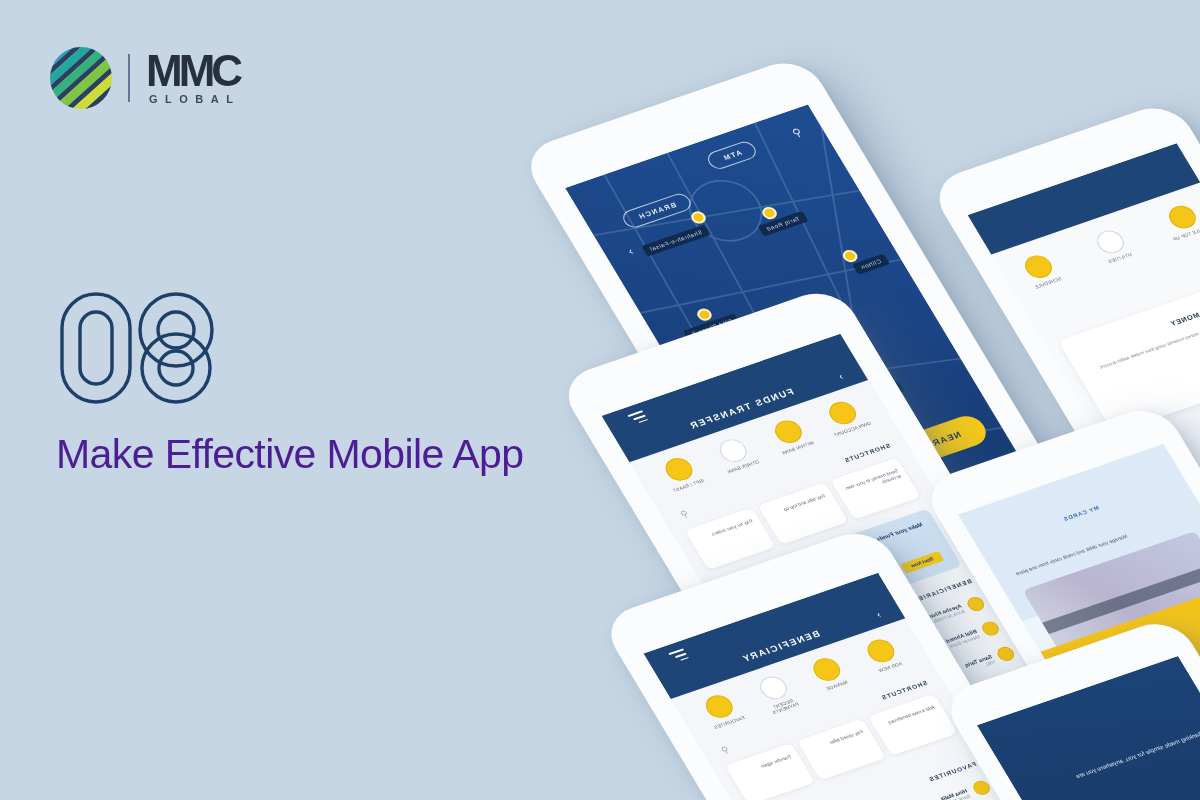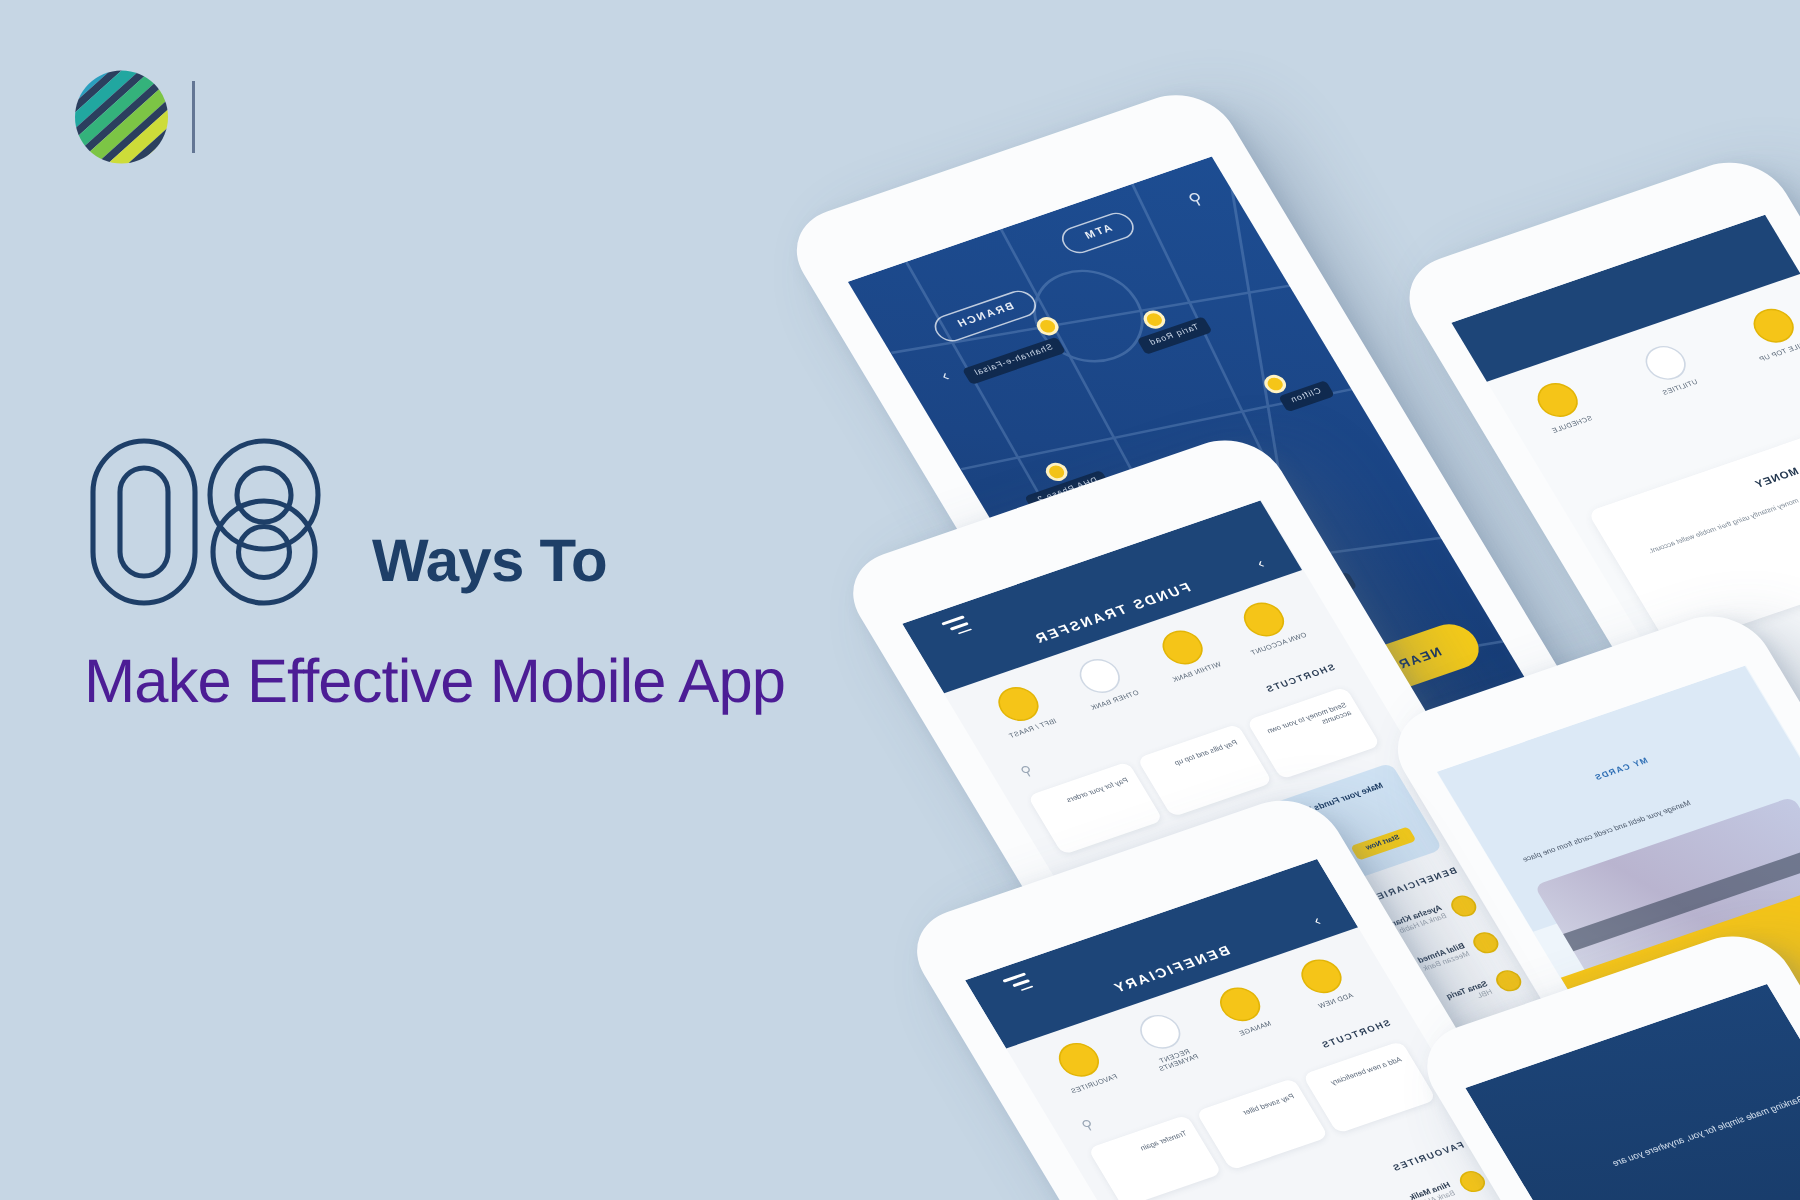--- a/index.html
+++ b/index.html
@@ -162,33 +162,36 @@
             <rect x="-10" y="36" width="86" height="9" fill="#7cc545"></rect>
             <rect x="-10" y="45" width="86" height="5" fill="#2b3f5e"></rect>
             <rect x="-10" y="50" width="86" height="9" fill="#cddc39"></rect>
             <rect x="-10" y="59" width="86" height="5" fill="#2b3f5e"></rect>
             <rect x="-10" y="64" width="86" height="9" fill="#e8e63c"></rect>
           </g>
         </g>
       </svg>
     </div>
     <div class="brand-divider"></div>
+    <div class="brand-word">
+      <div class="brand-mmc">MMC</div>
+      <div class="brand-global">GLOBAL</div>
+    </div>
   </div>
 
   <div class="copy">
     <div class="row-num">
       <svg class="numeral" width="170" height="120" viewBox="0 0 170 120">
         <rect x="6" y="6" width="68" height="108" rx="34" fill="none" stroke="#1e3f68" stroke-width="3.4"></rect>
         <rect x="24" y="24" width="32" height="72" rx="16" fill="none" stroke="#1e3f68" stroke-width="3.4"></rect>
         <circle cx="120" cy="42" r="36" fill="none" stroke="#1e3f68" stroke-width="3.4"></circle>
         <circle cx="120" cy="42" r="18" fill="none" stroke="#1e3f68" stroke-width="3.4"></circle>
         <circle cx="120" cy="80" r="34" fill="none" stroke="#1e3f68" stroke-width="3.4"></circle>
         <circle cx="120" cy="80" r="17" fill="none" stroke="#1e3f68" stroke-width="3.4"></circle>
       </svg>
-      <div class="ways">Ways To</div>
     </div>
     <div class="line2">Make Effective Mobile App</div>
   </div>
 
   <div class="phones">
 
     <div class="phone" style="left:655px; top:70px; width:290px; height:530px;
                 transform: rotate(-31deg) skewY(12deg) scale(1.02);">
       <div class="screen">
         <div class="mirror">

